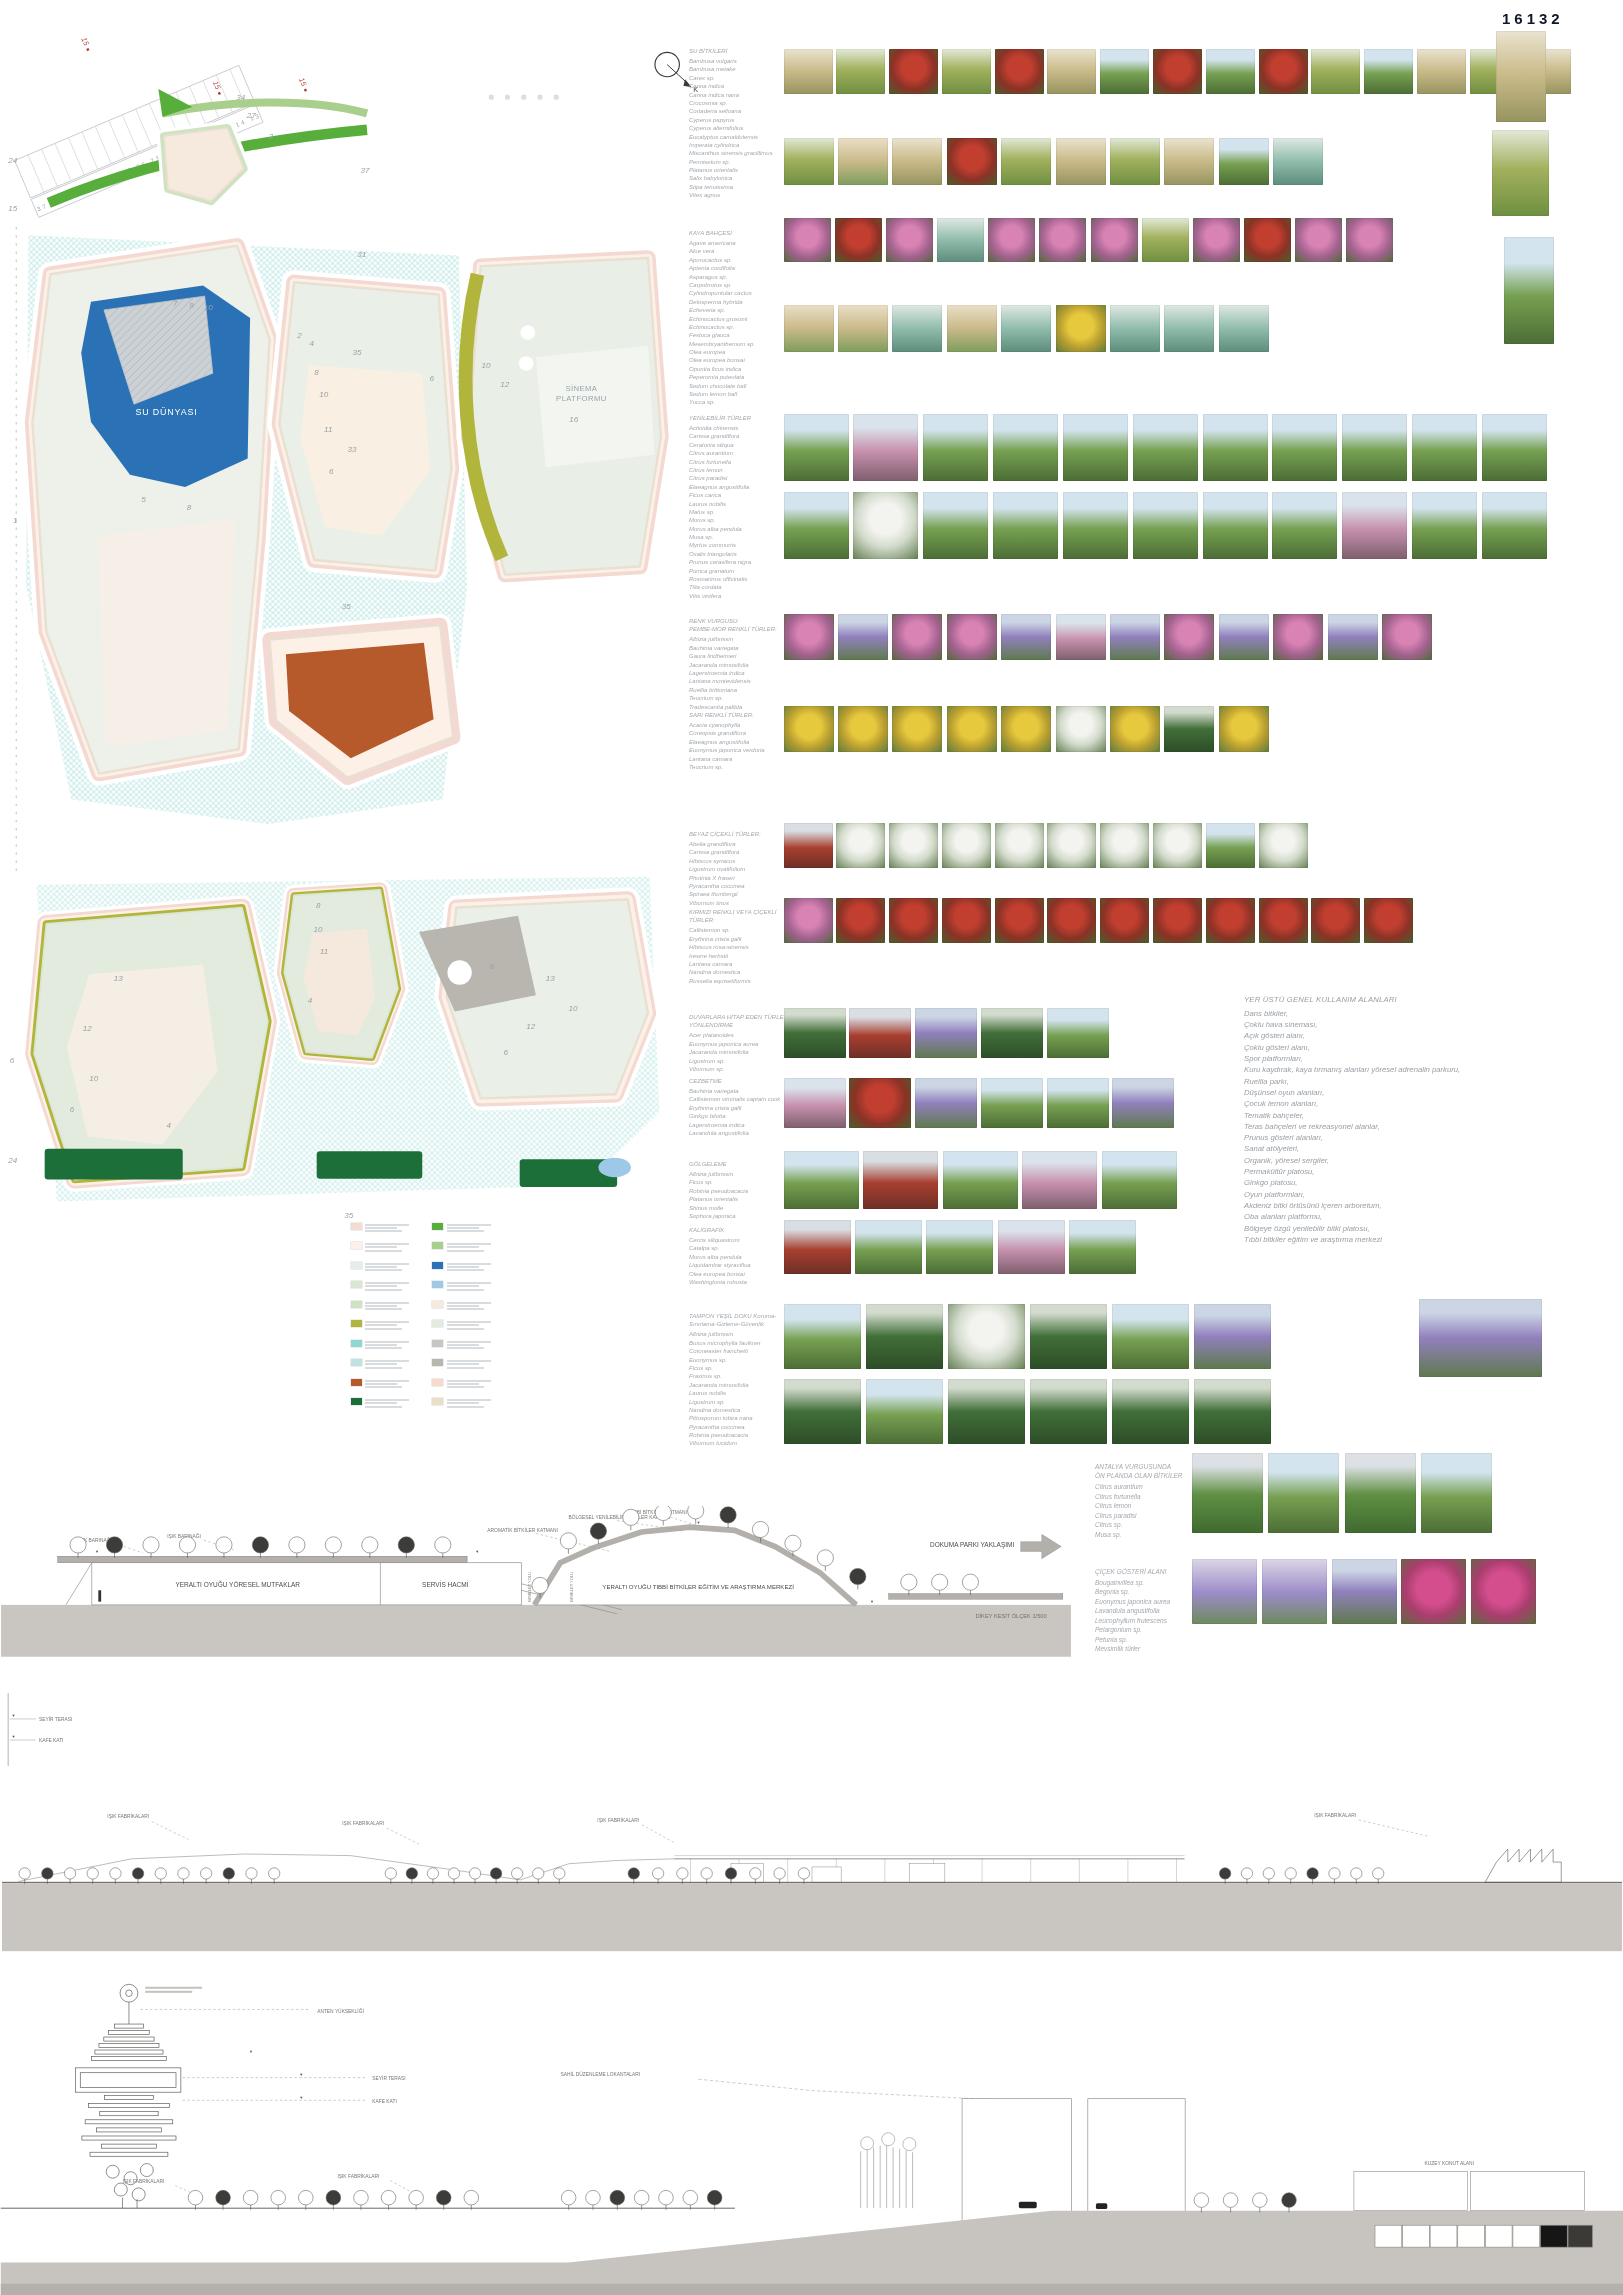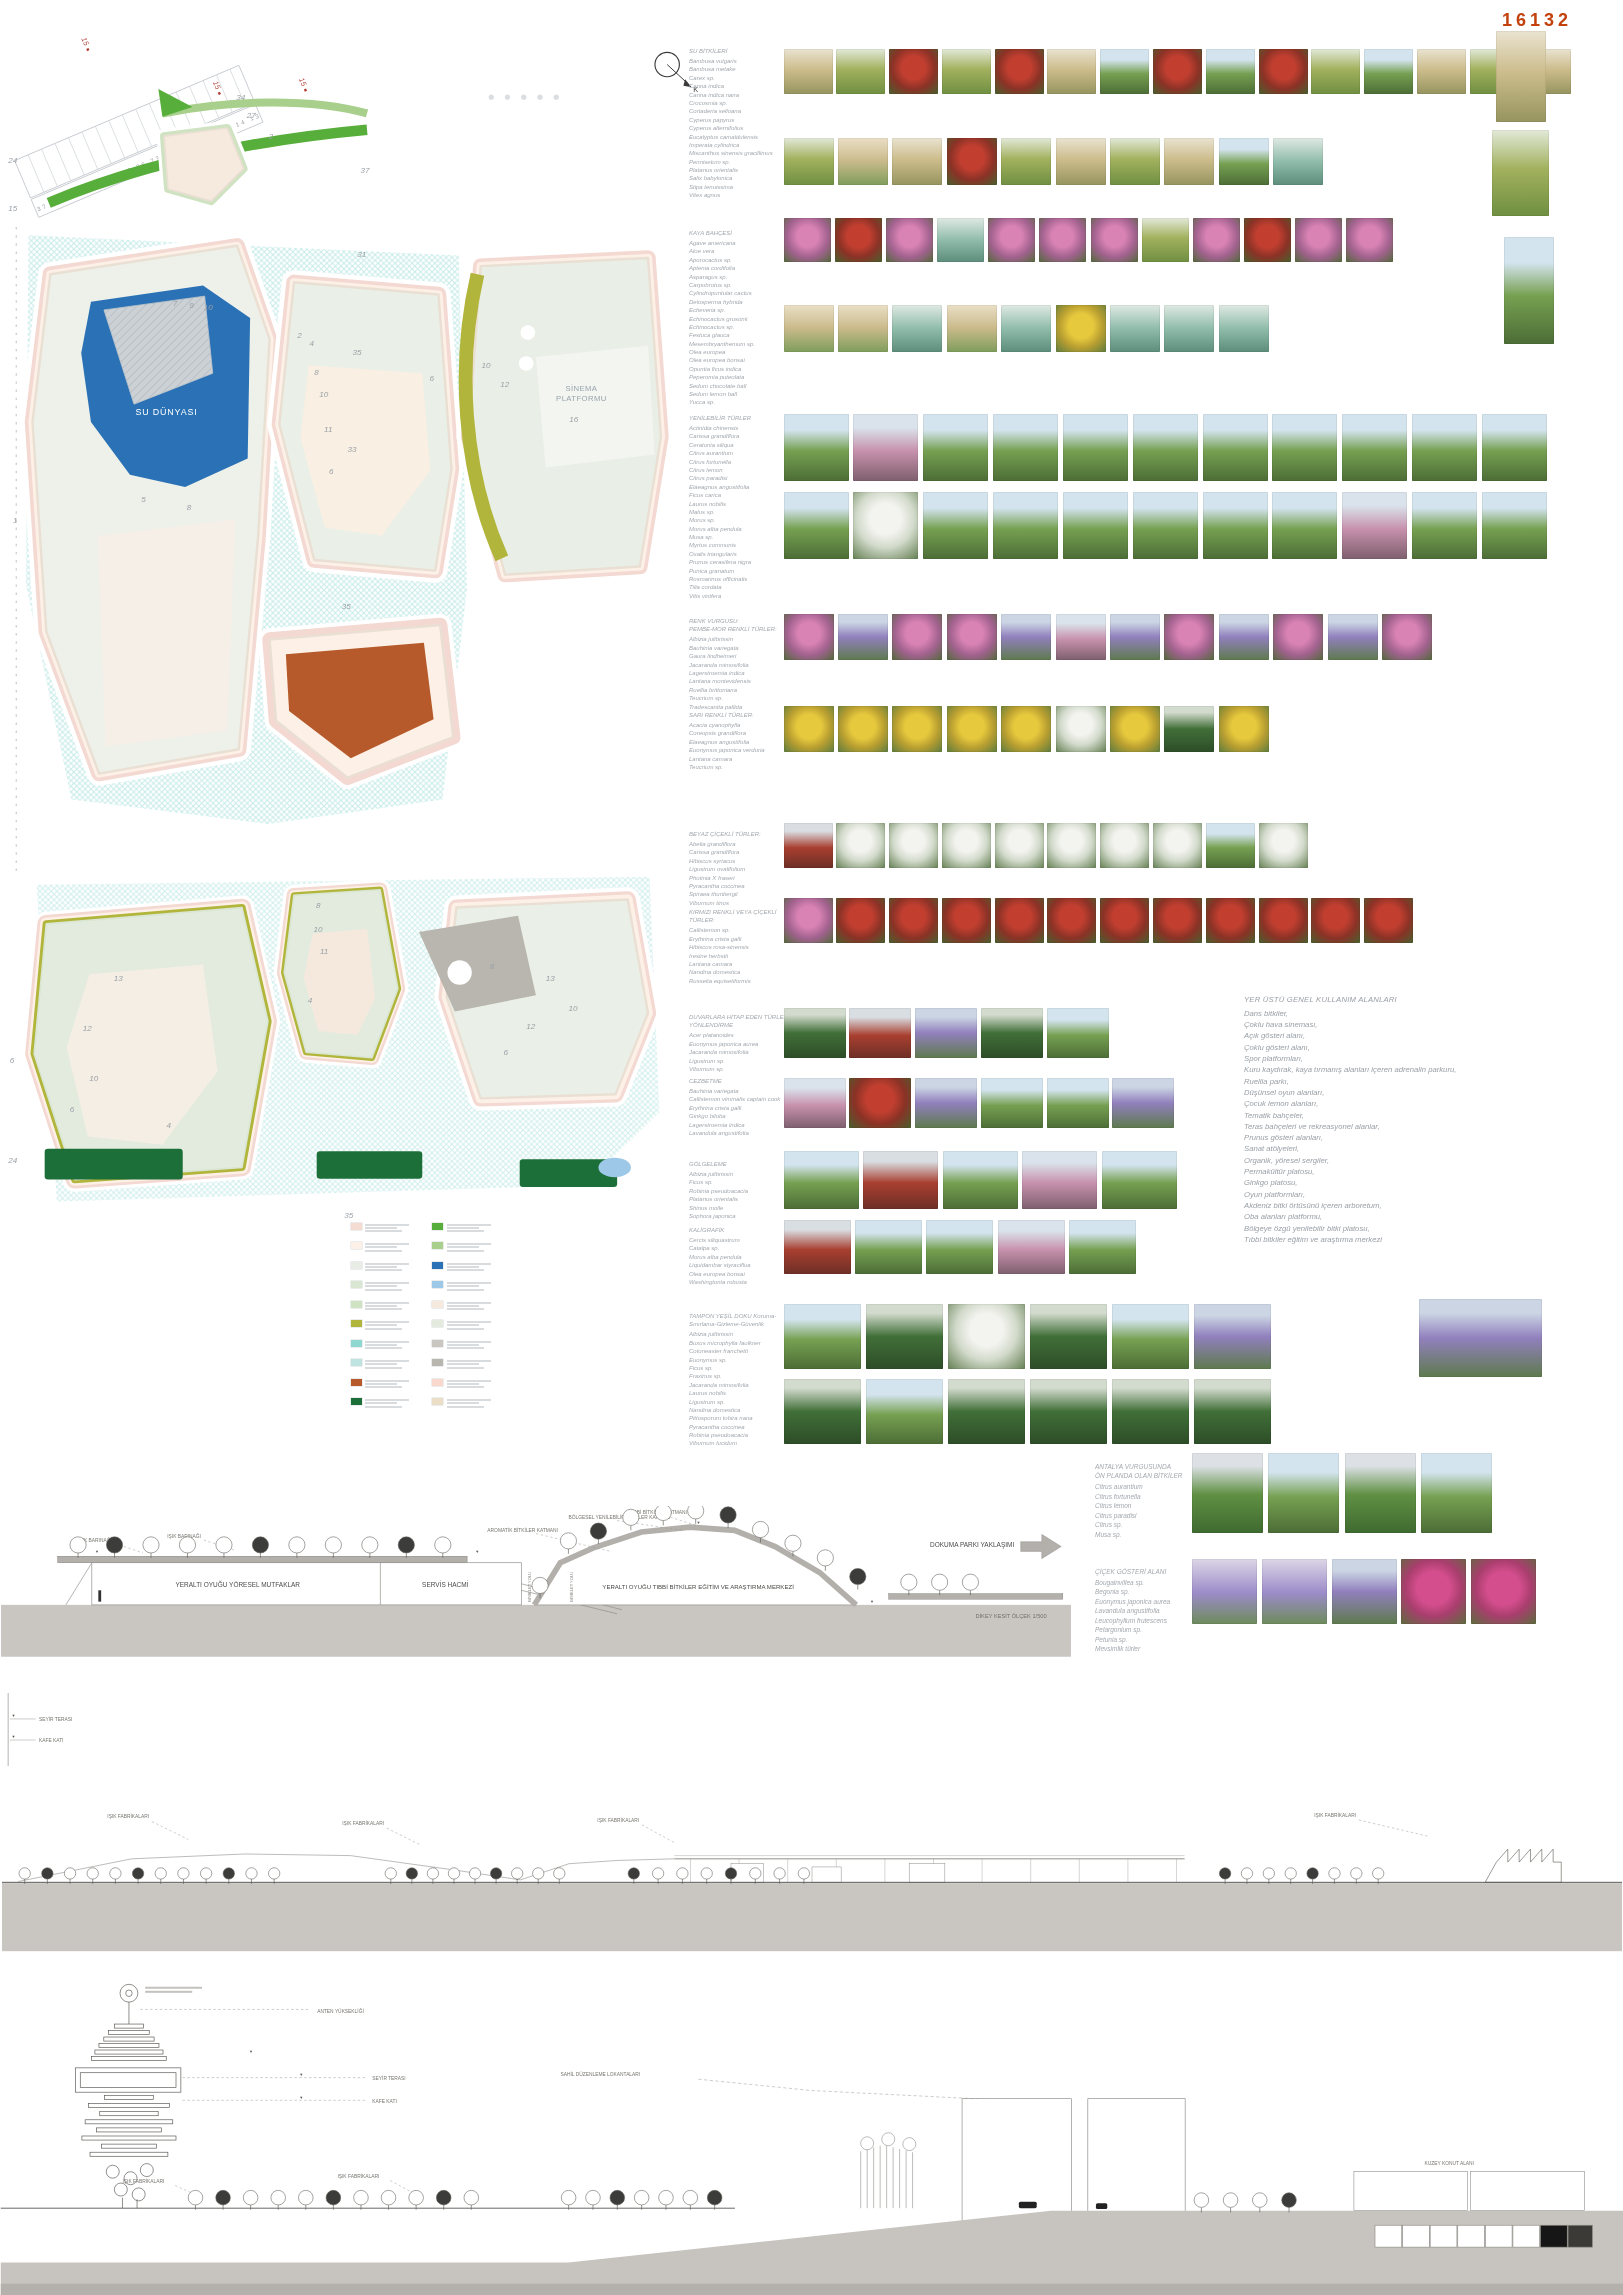--- a/index.html
+++ b/index.html
@@ -1,18 +1,18 @@
 <!DOCTYPE html>
 <html style="font-size:13px"><head>
 <meta charset="utf-8">
 <style>
   html,body{margin:0;padding:0;background:#fff;font-family:"Liberation Sans",sans-serif}
   #board{position:relative;width:1624px;height:2295px;background:#fff;overflow:hidden}
   .abs{position:absolute}
-  #panel-no{position:absolute;left:1502px;top:9.7px;font-weight:bold;font-size:18px;letter-spacing:4px;color:#c2410c}
+  #panel-no{position:absolute;left:1502px;top:9.7px;font-weight:bold;font-size:15px;letter-spacing:4px;color:#0f172a}
   
   .ph{position:absolute;box-shadow:inset 0 0 0 0.8px rgba(0,0,0,.07);border-radius:0.8px}
   .p-reed{background:linear-gradient(180deg,#e9e3d0,#cdbd8d 45%,#96945f)}
   .p-grass{background:linear-gradient(180deg,#e2e9d8,#a2b15e 45%,#6f8f41)}
   .p-red{background:radial-gradient(circle at 50% 42%,#c23f30 0 32%,#8a3226 60%,#49602f)}
   .p-tree{background:linear-gradient(180deg,#d3e4ee 0 24%,#76a051 55%,#4c6d36)}
   .p-cactus{background:linear-gradient(180deg,#eadfc6,#cbbb8c 48%,#7f9d5c)}
   .p-succ{background:linear-gradient(180deg,#dfe9e3,#90bcab 50%,#5d8d7c)}
   .p-pink{background:radial-gradient(circle at 50% 42%,#d983b4 0 30%,#a2628f 60%,#53693c)}
   .p-yellow{background:radial-gradient(circle at 50% 45%,#e7c93d 0 34%,#b99f31 60%,#5e7c3e)}
@@ -634,21 +634,21 @@
       </g>
   </svg>
 
   <div id="usage">
     <div class="t">YER ÜSTÜ GENEL KULLANIM ALANLARI</div>
   <div>Dans bitkiler,</div>
       <div>Çoklu hava sineması,</div>
       <div>Açık gösteri alanı,</div>
       <div>Çoklu gösteri alanı,</div>
       <div>Spor platformları,</div>
-      <div>Kuru kaydırak, kaya tırmanış alanları içeren adrenalin parkuru,</div>
+      <div>Kuru kaydırak, kaya tırmanış alanları yöresel adrenalin parkuru,</div>
       <div>Ruellia parkı,</div>
       <div>Düşünsel oyun alanları,</div>
       <div>Çocuk lemon alanları,</div>
       <div>Tematik bahçeler,</div>
       <div>Teras bahçeleri ve rekreasyonel alanlar,</div>
       <div>Prunus gösteri alanları,</div>
       <div>Sanat atölyeleri,</div>
       <div>Organik, yöresel sergiler,</div>
       <div>Permakültür platosu,</div>
       <div>Ginkgo platosu,</div>

